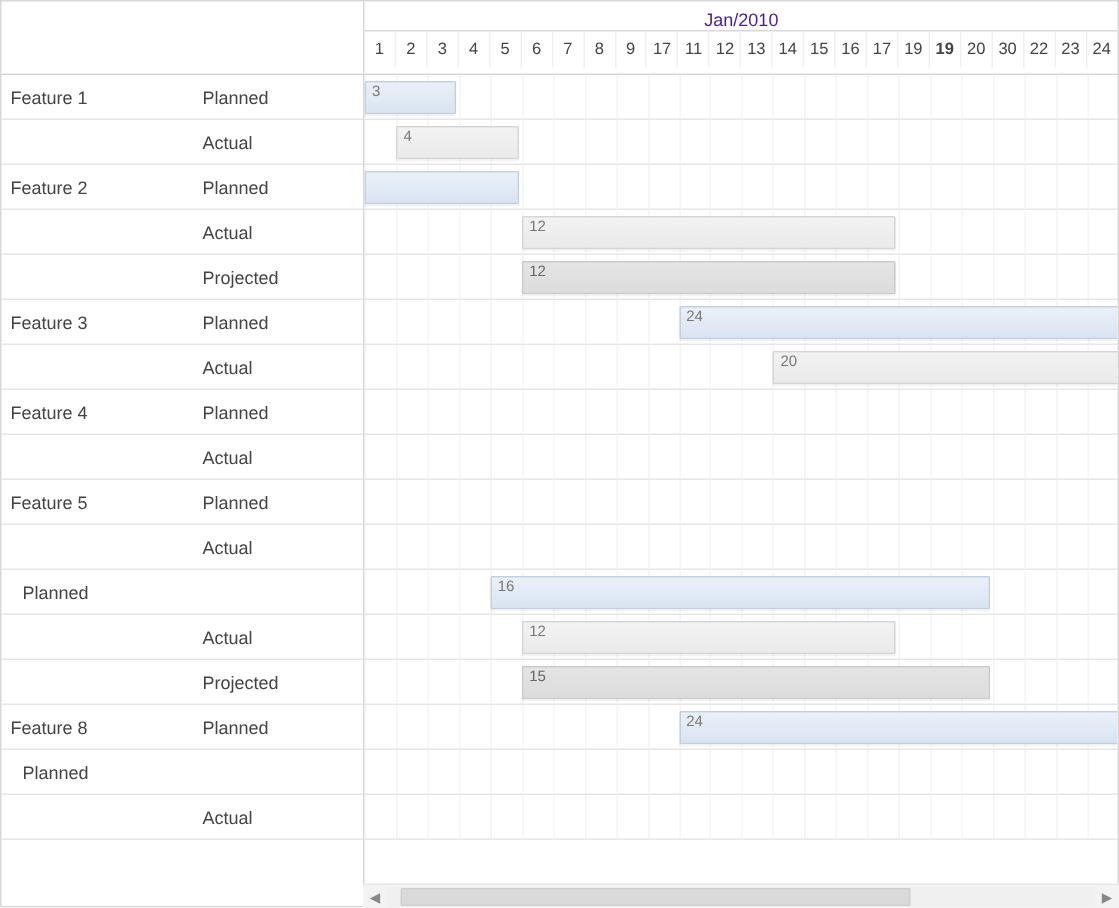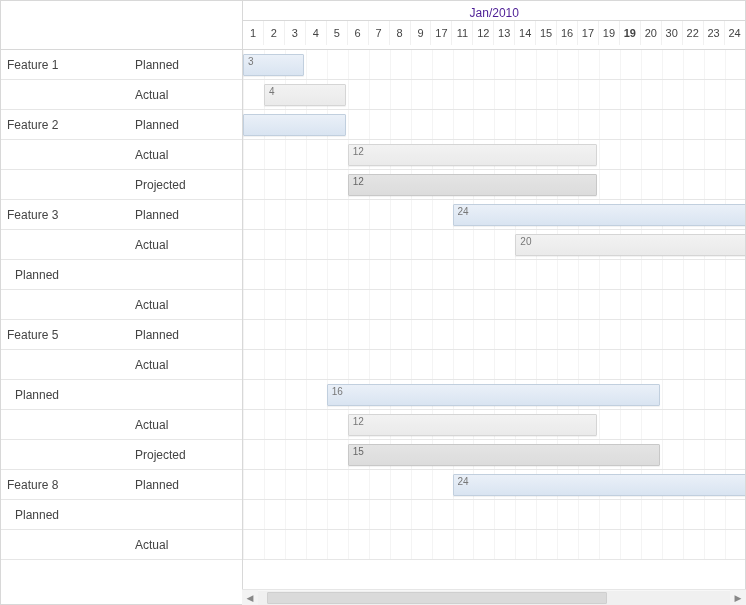--- a/index.html
+++ b/index.html
@@ -229,20 +229,21 @@
           </div>
           <div class="feature-row">
             <div class="feature-cell">Feature 3</div>
             <div class="type-cell">Planned</div>
           </div>
           <div class="feature-row">
             <div class="feature-cell"></div>
             <div class="type-cell">Actual</div>
           </div>
           <div class="feature-row">
+            <div class="feature-cell">Feature 4</div>
             <div class="type-cell">Planned</div>
           </div>
           <div class="feature-row">
             <div class="feature-cell"></div>
             <div class="type-cell">Actual</div>
           </div>
           <div class="feature-row">
             <div class="feature-cell">Feature 5</div>
             <div class="type-cell">Planned</div>
           </div>

